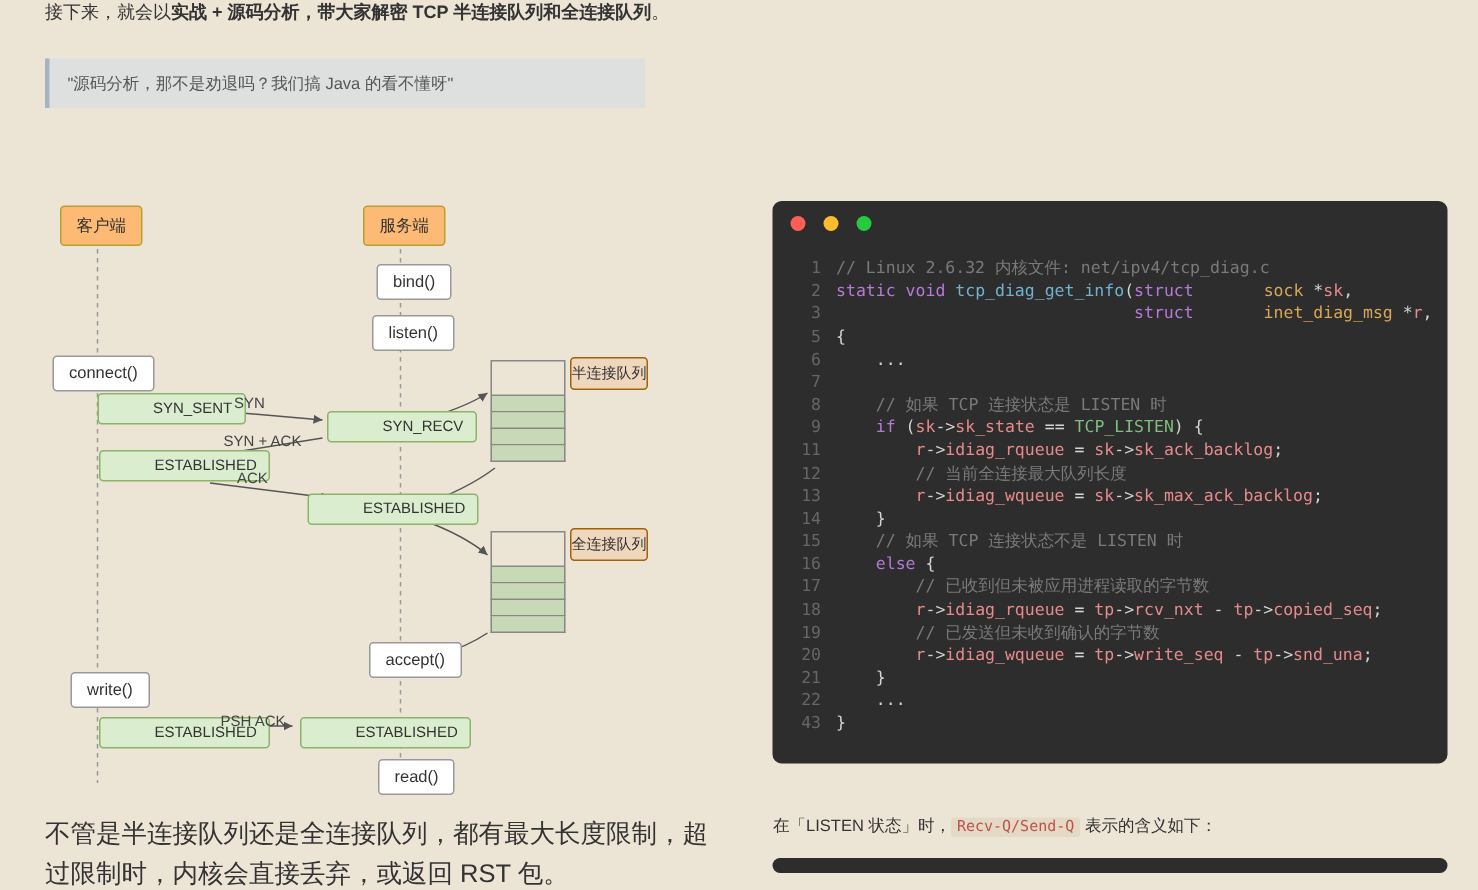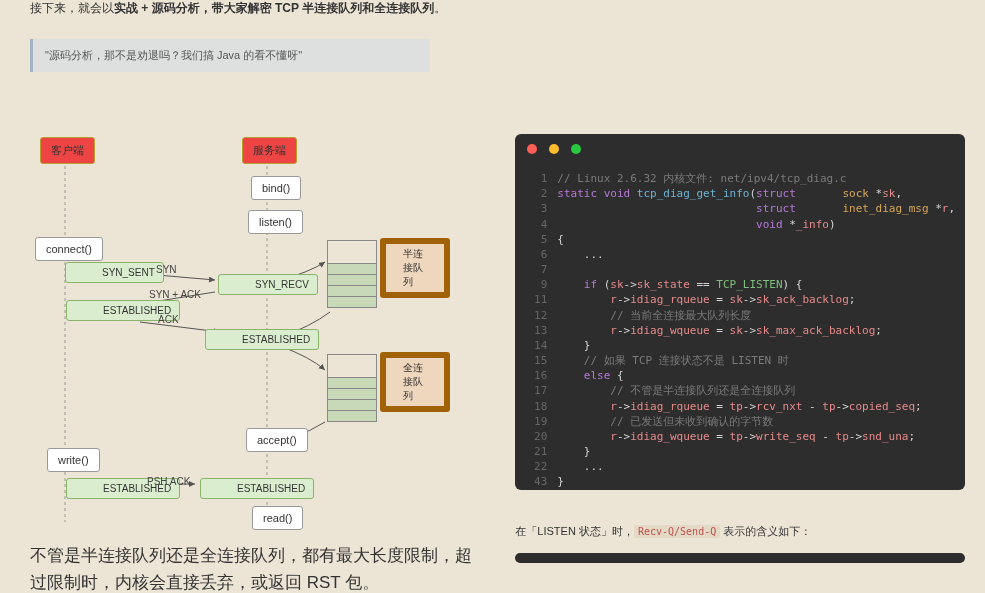--- a/index.html
+++ b/index.html
@@ -38,50 +38,50 @@
   }
   .diagram-area svg { position: absolute; top: 0; left: 0; width: 420px; height: 400px; }
   
   .box {
     position: absolute;
     font-size: 11px;
     border-radius: 3px;
     padding: 5px 10px;
     text-align: center;
   }
-  .box.yellow { background: #ef4444; border: 1px solid #b8a030; }
+  .box.yellow { background: #fdba74; border: 1px solid #b8a030; }
   .box.green { background: #dbedcf; border: 1px solid #8bb369; padding-left: 36px; }
   .box.white { background: #fff; border: 1px solid #999; }
   .state { padding: 4px 8px; font-size: 10px; }
   .label { position: absolute; font-size: 10px; color: #444; }
   
   .queue { position: absolute; width: 50px; }
   .queue div { height: 11px; border-left: 1px solid #888; border-right: 1px solid #888; border-bottom: 1px solid #888; }
   .queue div.fill { background: #c8d9b8; }
   .queue div:first-child { border-top: 1px solid #888; height:24px; }
   .queue-label { 
-    position: absolute; background: #efd7be; border: 6px solid #a16207;
-    font-size: 10px; padding: 3px 17px; border-radius: 3px;
+    position: absolute; background: #efd7be; border: 1px solid #a16207;
+    font-size: 10px; padding: 3px 0; border-radius: 3px;
   }
   
   .after-diagram { font-size: 17px; color: #333; line-height: 1.6; margin-top: 10px; }
   
   .code-window {
     background: #2d2d2d;
     border-radius: 6px;
     overflow: hidden;
     font-family: "Menlo","Consolas",monospace;
     font-size: 11px;
   }
   .code-titlebar { padding: 10px 12px 6px; }
   .dot { display: inline-block; width: 10px; height: 10px; border-radius: 50%; margin-right: 5px; }
   .dot.red { background: #ff5f56; }
   .dot.yellow { background: #ffbd2e; }
   .dot.green { background: #27c93f; }
-  .code-body { padding: 8px 10px 0; line-height: 1.38; }
+  .code-body { padding: 8px 10px 19px; line-height: 1.38; }
   .code-line { white-space: pre; }
   .ln { display: inline-block; width: 22px; text-align: right; color: #666; margin-right: 10px; }
   .c-comment { color: #7a7a7a; }
   .c-keyword { color: #b679d8; }
   .c-func { color: #6fb3d2; }
   .c-struct { color: #d8a657; margin-left: 40px; }
   .c-var { color: #e78a8a; }
   .c-const { color: #7fbf7f; }
   .c-plain { color: #d4d4d4; }
   .c-op { color: #d4d4d4; }
@@ -174,32 +174,32 @@
     <div class="code-window">
       <div class="code-titlebar">
         <span class="dot red"></span>
         <span class="dot yellow"></span>
         <span class="dot green"></span>
       </div>
       <div class="code-body" id="code-body">
           <div class="code-line"><span class="ln">1</span><span class="c-comment">// Linux 2.6.32 内核文件: net/ipv4/tcp_diag.c</span></div>
           <div class="code-line"><span class="ln">2</span><span class="c-keyword">static void </span><span class="c-func">tcp_diag_get_info</span><span class="c-plain">(</span><span class="c-keyword">struct </span><span class="c-struct">sock </span><span class="c-op">*</span><span class="c-var">sk</span><span class="c-plain">,</span></div>
           <div class="code-line"><span class="ln">3</span><span class="c-plain">                              </span><span class="c-keyword">struct </span><span class="c-struct">inet_diag_msg </span><span class="c-op">*</span><span class="c-var">r</span><span class="c-plain">,</span></div>
-          <div class="code-line"><span class="ln">4</span><span class="c-plain">                              </span><span class="c-keyword">void </span><span class="c-op">*</span><span class="c-var">_info</span><span class="c-plain">)</span></div>
           <div class="code-line"><span class="ln">5</span><span class="c-plain">{</span></div>
           <div class="code-line"><span class="ln">6</span><span class="c-plain">    ...</span></div>
           <div class="code-line"><span class="ln">7</span><span class="c-plain"></span></div>
+          <div class="code-line"><span class="ln">8</span><span class="c-comment">    // 如果 TCP 连接状态是 LISTEN 时</span></div>
           <div class="code-line"><span class="ln">9</span><span class="c-plain">    </span><span class="c-keyword">if </span><span class="c-plain">(</span><span class="c-var">sk</span><span class="c-op">-&gt;</span><span class="c-field">sk_state</span><span class="c-op"> == </span><span class="c-const">TCP_LISTEN</span><span class="c-plain">) {</span></div>
           <div class="code-line"><span class="ln">11</span><span class="c-plain">        </span><span class="c-var">r</span><span class="c-op">-&gt;</span><span class="c-field">idiag_rqueue</span><span class="c-op"> = </span><span class="c-var">sk</span><span class="c-op">-&gt;</span><span class="c-field">sk_ack_backlog</span><span class="c-plain">;</span></div>
           <div class="code-line"><span class="ln">12</span><span class="c-comment">        // 当前全连接最大队列长度</span></div>
           <div class="code-line"><span class="ln">13</span><span class="c-plain">        </span><span class="c-var">r</span><span class="c-op">-&gt;</span><span class="c-field">idiag_wqueue</span><span class="c-op"> = </span><span class="c-var">sk</span><span class="c-op">-&gt;</span><span class="c-field">sk_max_ack_backlog</span><span class="c-plain">;</span></div>
           <div class="code-line"><span class="ln">14</span><span class="c-plain">    }</span></div>
           <div class="code-line"><span class="ln">15</span><span class="c-comment">    // 如果 TCP 连接状态不是 LISTEN 时</span></div>
           <div class="code-line"><span class="ln">16</span><span class="c-plain">    </span><span class="c-keyword">else </span><span class="c-plain">{</span></div>
-          <div class="code-line"><span class="ln">17</span><span class="c-comment">        // 不管是半连接队列还是全连接队列</span></div>
+          <div class="code-line"><span class="ln">17</span><span class="c-comment">        // 已收到但未被应用进程读取的字节数</span></div>
           <div class="code-line"><span class="ln">18</span><span class="c-plain">        </span><span class="c-var">r</span><span class="c-op">-&gt;</span><span class="c-field">idiag_rqueue</span><span class="c-op"> = </span><span class="c-var">tp</span><span class="c-op">-&gt;</span><span class="c-field">rcv_nxt</span><span class="c-op"> - </span><span class="c-var">tp</span><span class="c-op">-&gt;</span><span class="c-field">copied_seq</span><span class="c-plain">;</span></div>
           <div class="code-line"><span class="ln">19</span><span class="c-comment">        // 已发送但未收到确认的字节数</span></div>
           <div class="code-line"><span class="ln">20</span><span class="c-plain">        </span><span class="c-var">r</span><span class="c-op">-&gt;</span><span class="c-field">idiag_wqueue</span><span class="c-op"> = </span><span class="c-var">tp</span><span class="c-op">-&gt;</span><span class="c-field">write_seq</span><span class="c-op"> - </span><span class="c-var">tp</span><span class="c-op">-&gt;</span><span class="c-field">snd_una</span><span class="c-plain">;</span></div>
           <div class="code-line"><span class="ln">21</span><span class="c-plain">    }</span></div>
           <div class="code-line"><span class="ln">22</span><span class="c-plain">    ...</span></div>
           <div class="code-line"><span class="ln">43</span><span class="c-plain">}</span></div>
         </div>
     </div>
 
     <p class="after-code">

